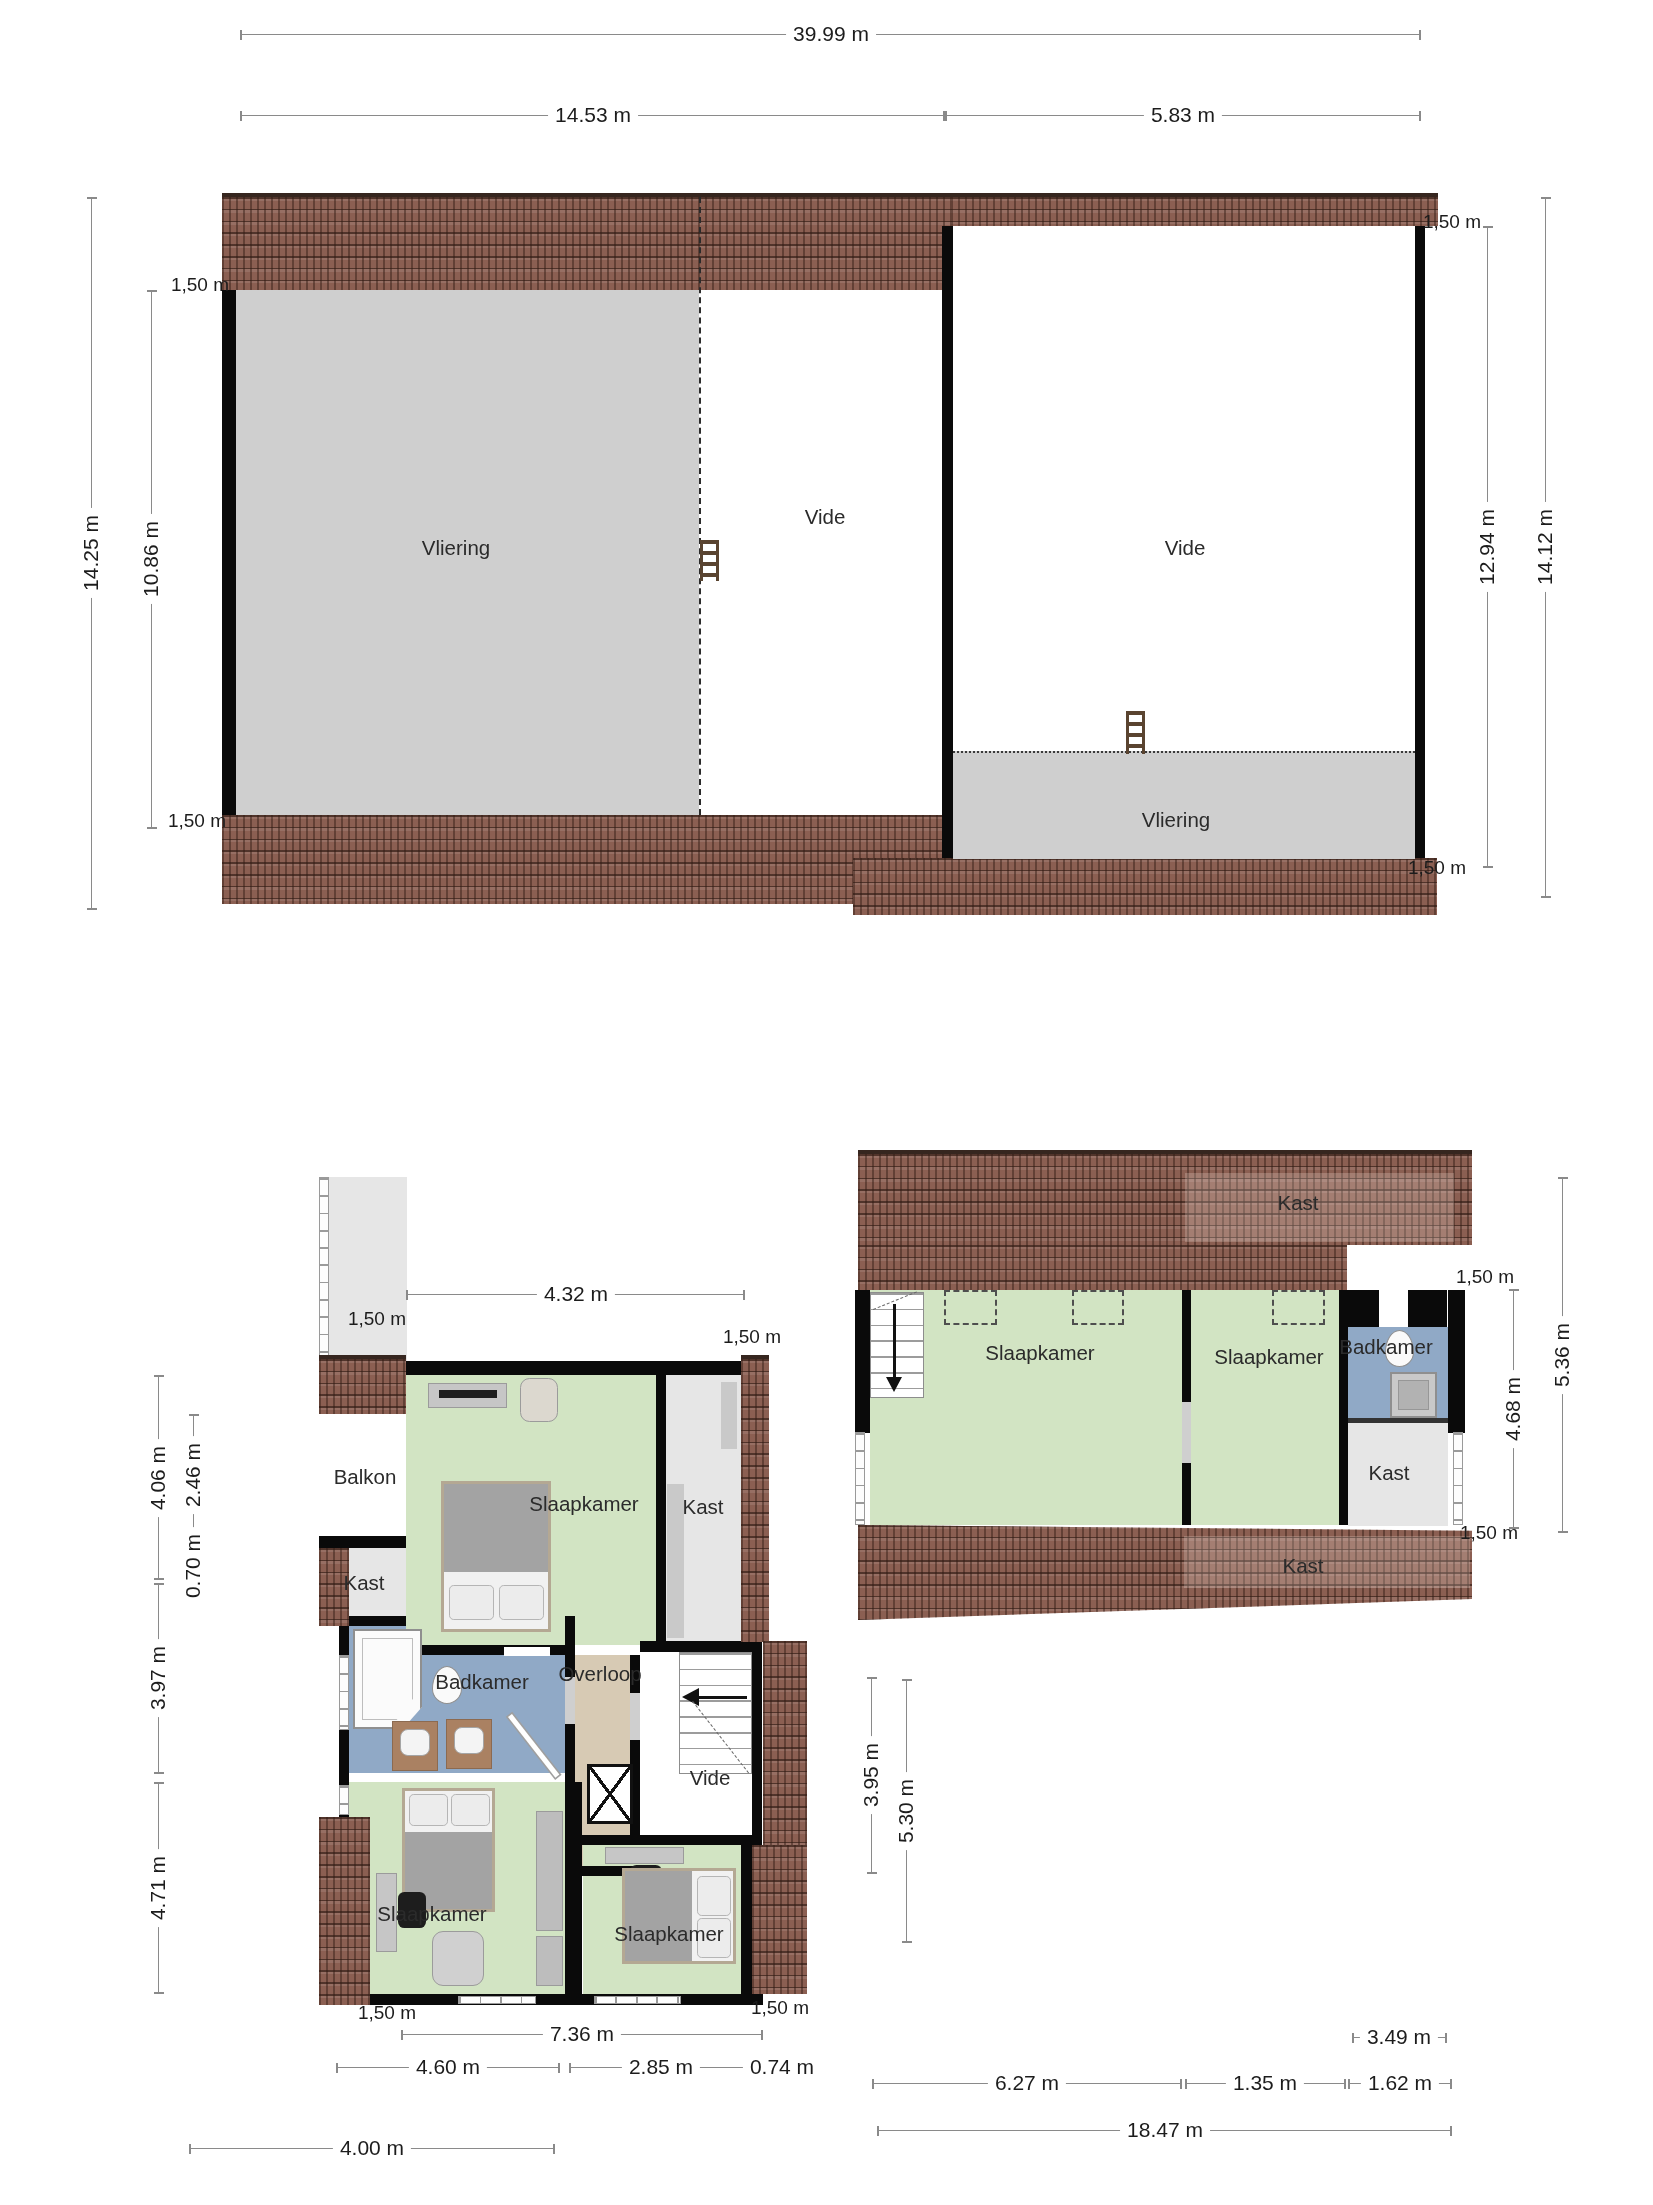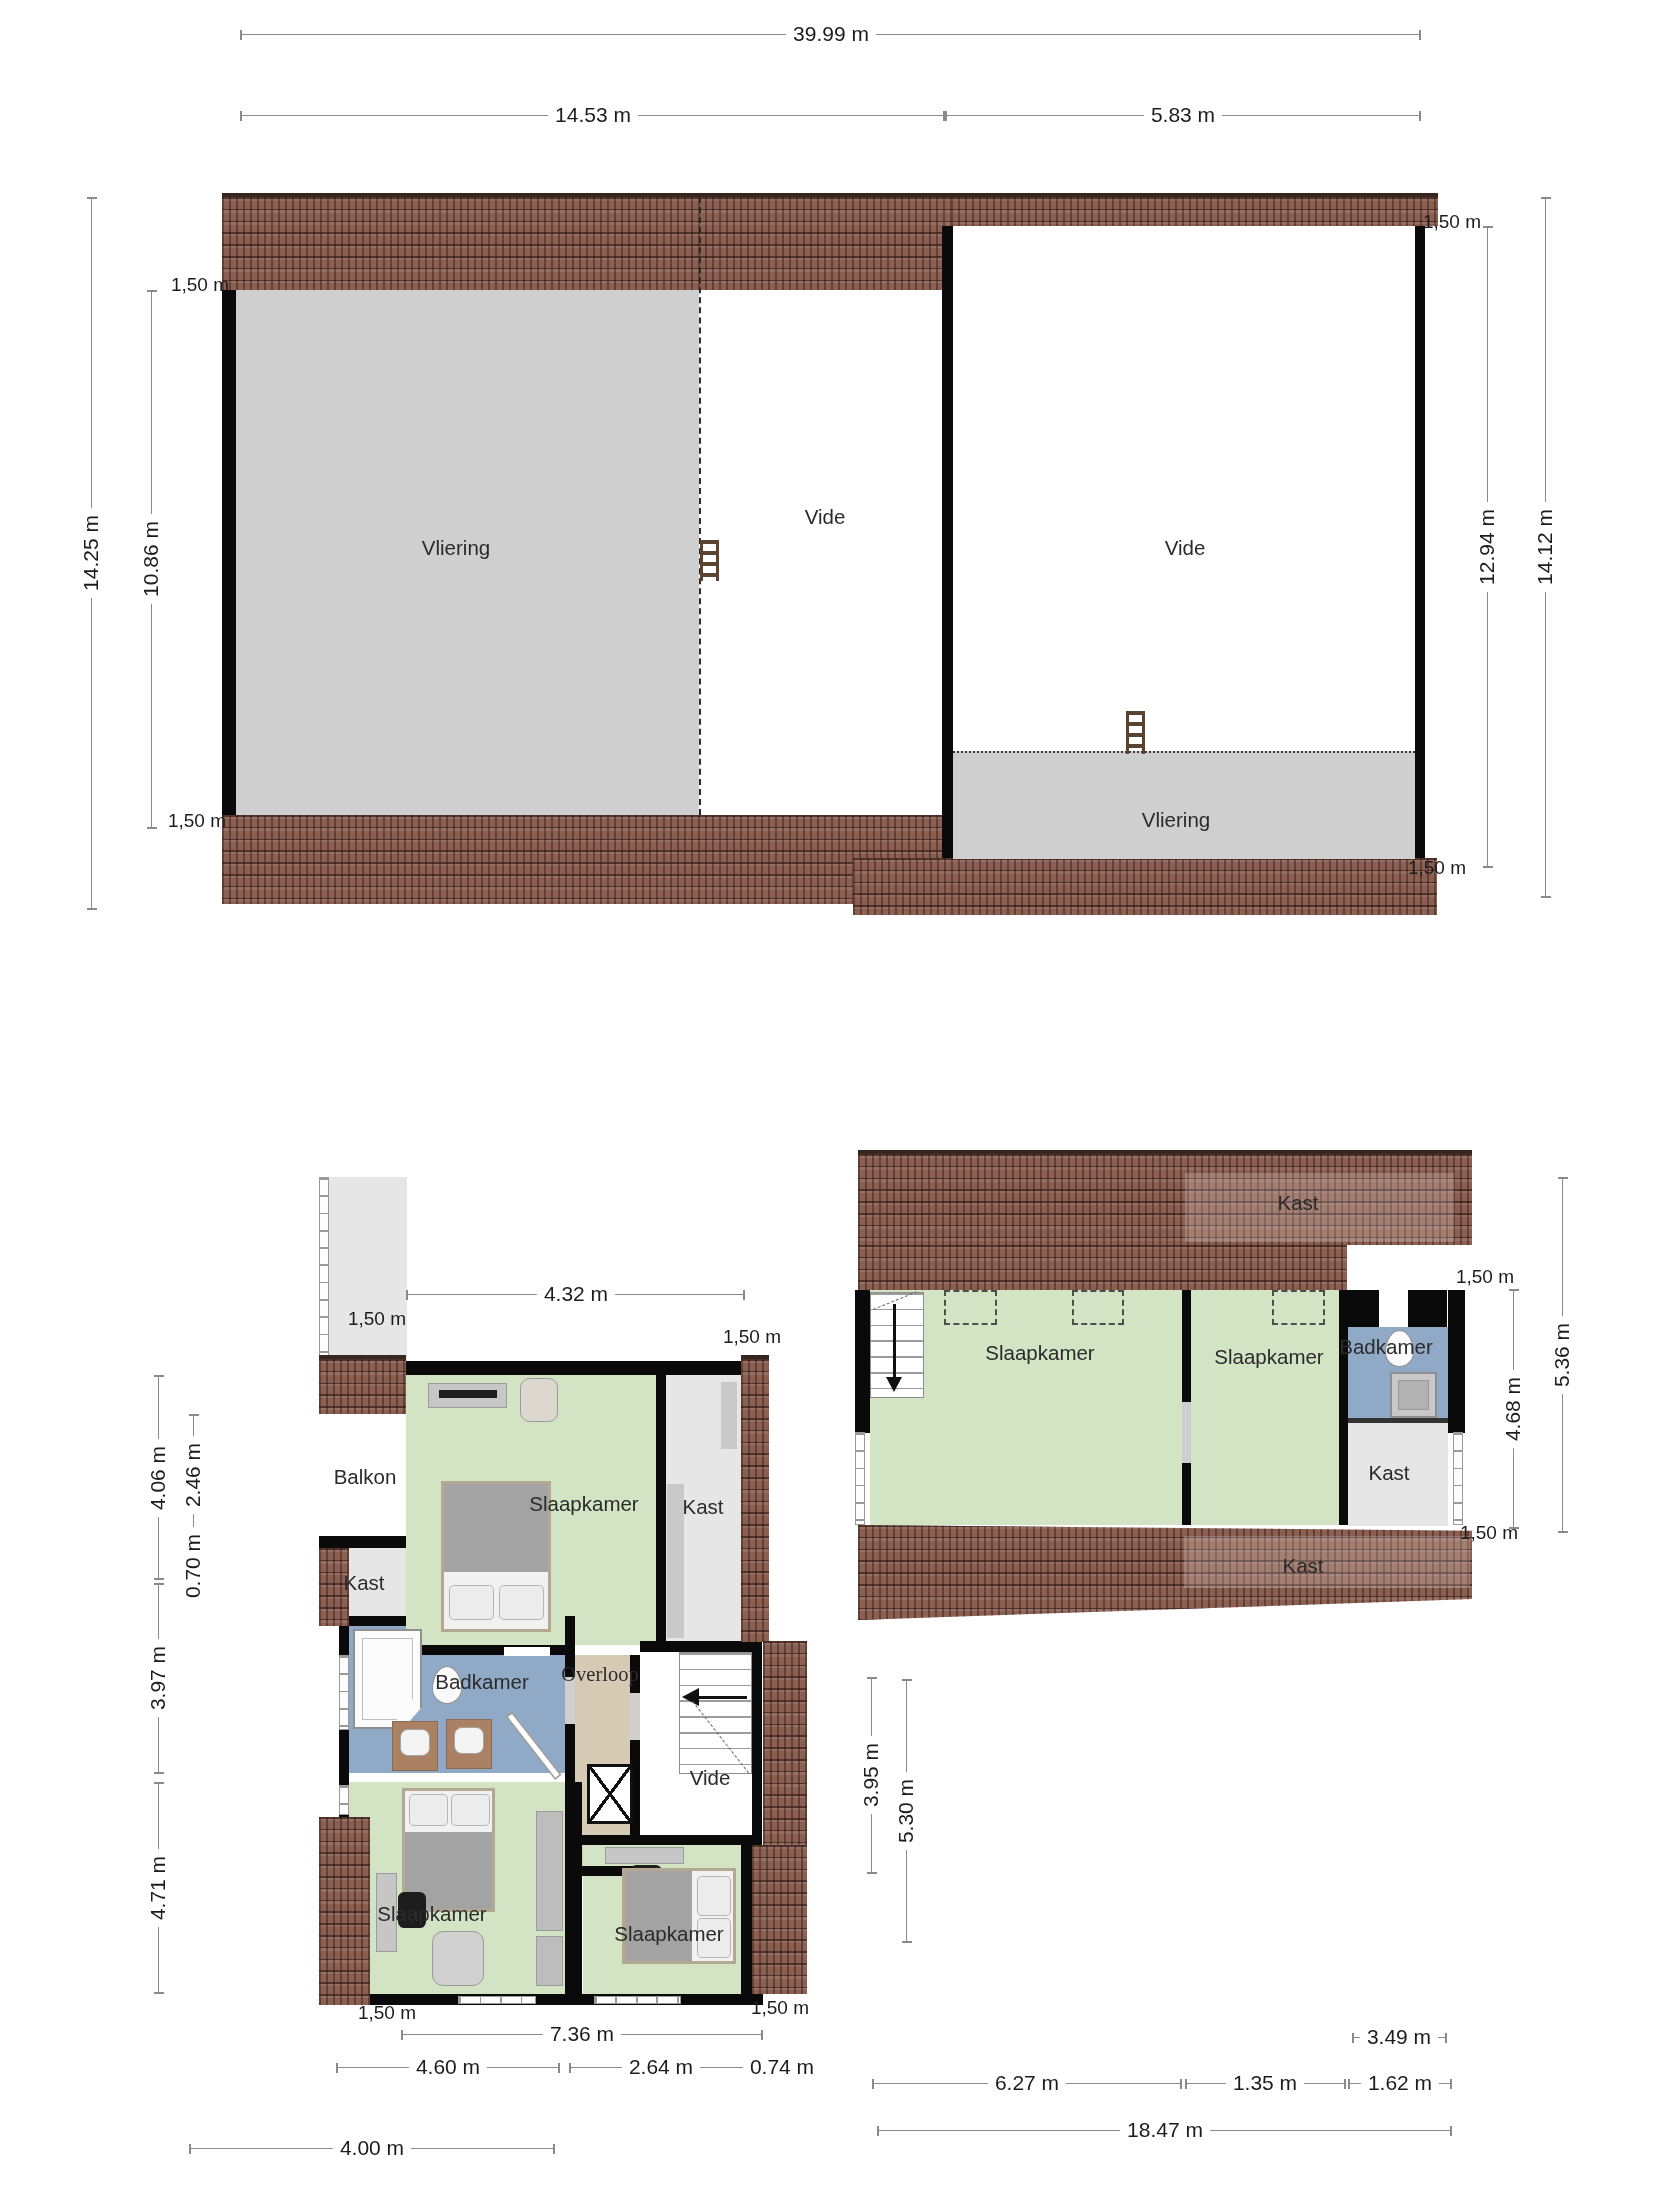--- a/index.html
+++ b/index.html
@@ -239,21 +239,21 @@
 <div class="dimtext" style="left: 593px; top: 115px;">14.53 m</div>
 <div class="dimh" style="left: 945px; top: 115px; width: 476px;"></div>
 <div class="dimtext" style="left: 1183px; top: 115px;">5.83 m</div>
 <div class="dimh" style="left: 406px; top: 1294px; width: 339px;"></div>
 <div class="dimtext" style="left: 576px; top: 1294px;">4.32 m</div>
 <div class="dimh" style="left: 401px; top: 2034px; width: 362px;"></div>
 <div class="dimtext" style="left: 582px; top: 2034px;">7.36 m</div>
 <div class="dimh" style="left: 336px; top: 2067px; width: 224px;"></div>
 <div class="dimtext" style="left: 448px; top: 2067px;">4.60 m</div>
 <div class="dimh" style="left: 569px; top: 2067px; width: 184px;"></div>
-<div class="dimtext" style="left: 661px; top: 2067px;">2.64 m</div>
+<div class="dimtext" style="left: 661px; top: 2067px;">2.85 m</div>
 <div class="dimh" style="left: 753px; top: 2067px; width: 58px;"></div>
 <div class="dimtext" style="left: 782px; top: 2067px;">0.74 m</div>
 <div class="dimh" style="left: 189px; top: 2148px; width: 366px;"></div>
 <div class="dimtext" style="left: 372px; top: 2148px;">4.00 m</div>
 <div class="dimh" style="left: 1352px; top: 2037px; width: 95px;"></div>
 <div class="dimtext" style="left: 1399px; top: 2037px;">3.49 m</div>
 <div class="dimh" style="left: 872px; top: 2083px; width: 310px;"></div>
 <div class="dimtext" style="left: 1027px; top: 2083px;">6.27 m</div>
 <div class="dimh" style="left: 1185px; top: 2083px; width: 161px;"></div>
 <div class="dimtext" style="left: 1265px; top: 2083px;">1.35 m</div>
@@ -299,21 +299,21 @@
 <div class="freelabel" style="left: 1489px; top: 1533px;">1,50 m</div>
 <div class="roomlabel" style="left: 456px; top: 548px;">Vliering</div>
 <div class="roomlabel" style="left: 825px; top: 517px;">Vide</div>
 <div class="roomlabel" style="left: 1185px; top: 548px;">Vide</div>
 <div class="roomlabel" style="left: 1176px; top: 820px;">Vliering</div>
 <div class="roomlabel" style="left: 365px; top: 1477px;">Balkon</div>
 <div class="roomlabel" style="left: 584px; top: 1504px;">Slaapkamer</div>
 <div class="roomlabel" style="left: 703px; top: 1507px;">Kast</div>
 <div class="roomlabel" style="left: 364px; top: 1583px;">Kast</div>
 <div class="roomlabel" style="left: 482px; top: 1682px;">Badkamer</div>
-<div class="roomlabel" style="left: 600px; top: 1674px; font-family: Liberation Serif, serif;">Overloop</div>
+<div class="roomlabel" style="left: 600px; top: 1674px;">Overloop</div>
 <div class="roomlabel" style="left: 710px; top: 1778px;">Vide</div>
 <div class="roomlabel" style="left: 432px; top: 1914px;">Slaapkamer</div>
 <div class="roomlabel" style="left: 669px; top: 1934px;">Slaapkamer</div>
 <div class="roomlabel" style="left: 1298px; top: 1203px;">Kast</div>
 <div class="roomlabel" style="left: 1040px; top: 1353px;">Slaapkamer</div>
 <div class="roomlabel" style="left: 1269px; top: 1357px;">Slaapkamer</div>
 <div class="roomlabel" style="left: 1386px; top: 1347px;">Badkamer</div>
 <div class="roomlabel" style="left: 1389px; top: 1473px;">Kast</div>
 <div class="roomlabel" style="left: 1303px; top: 1566px;">Kast</div>
 

